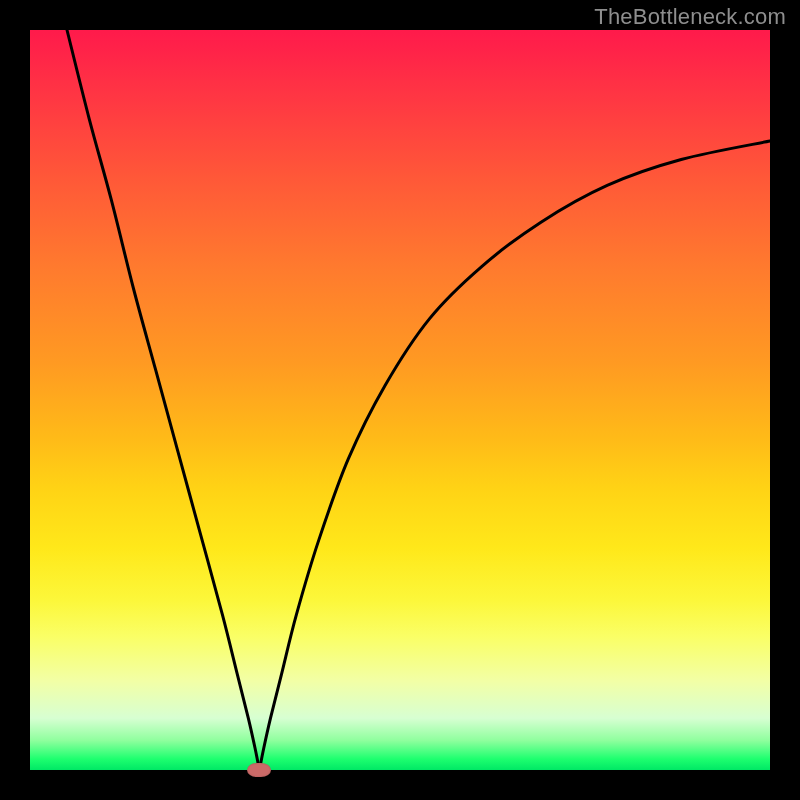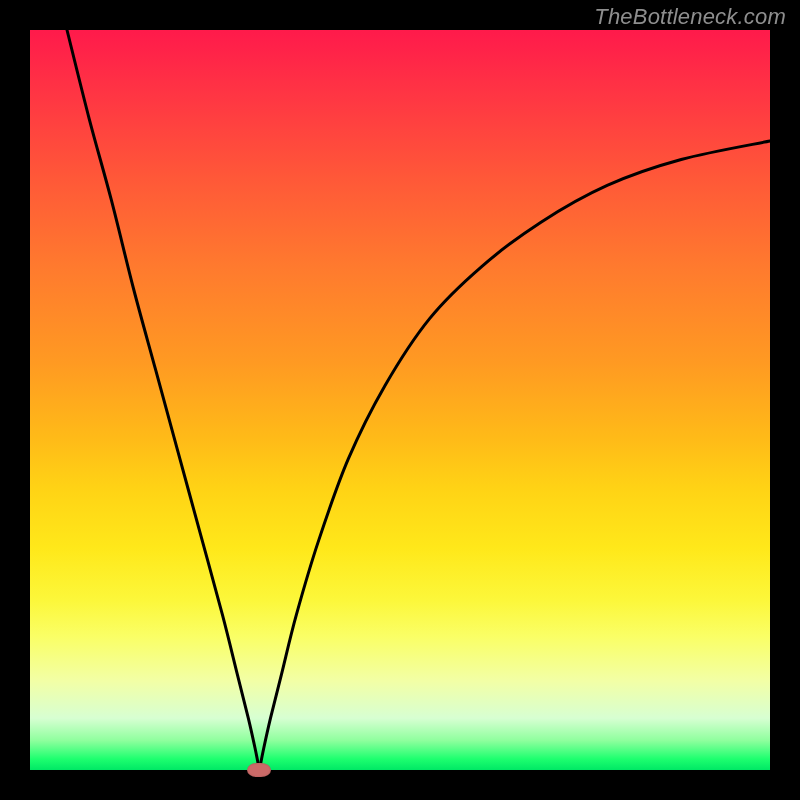--- a/index.html
+++ b/index.html
@@ -46,21 +46,20 @@
   }
   .watermark {
     position: absolute;
     top: 4px;
     right: 14px;
     color: #8e8e8e;
     font-size: 22px;
     font-weight: 500;
     letter-spacing: 0.2px;
     font-family: Arial, Helvetica, sans-serif;
-    font-style: italic;
   }
   svg.curve {
     position: absolute;
     top: 0;
     left: 0;
     width: 740px;
     height: 740px;
     overflow: visible;
   }
   .marker {

